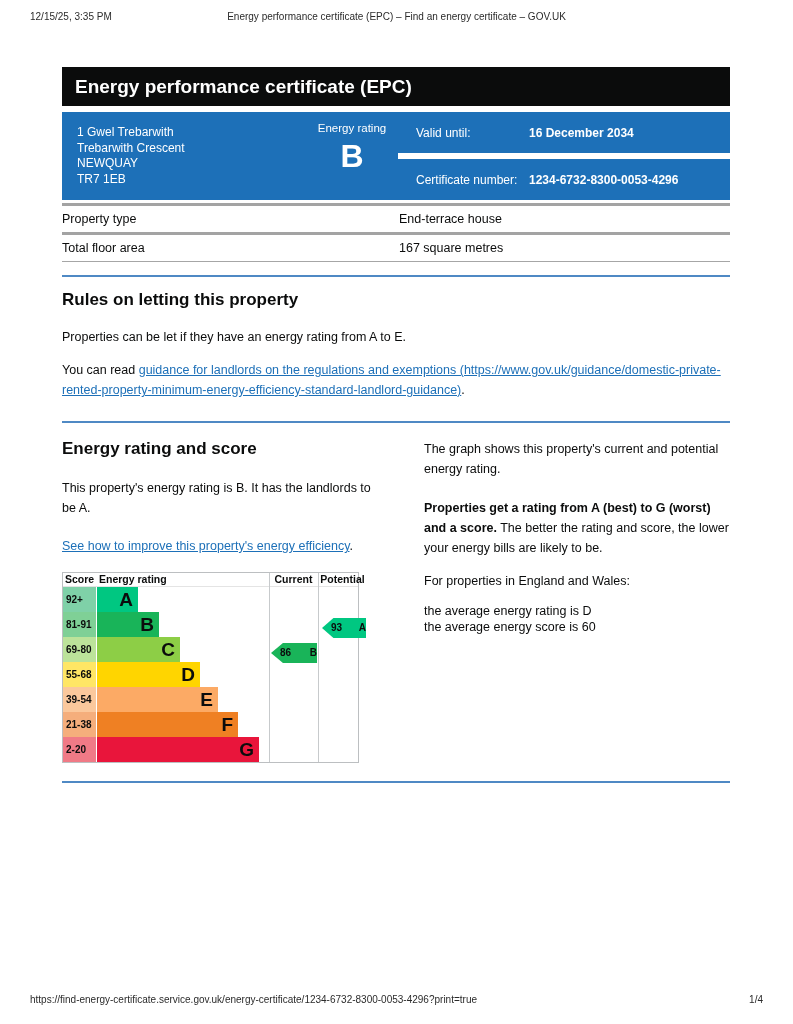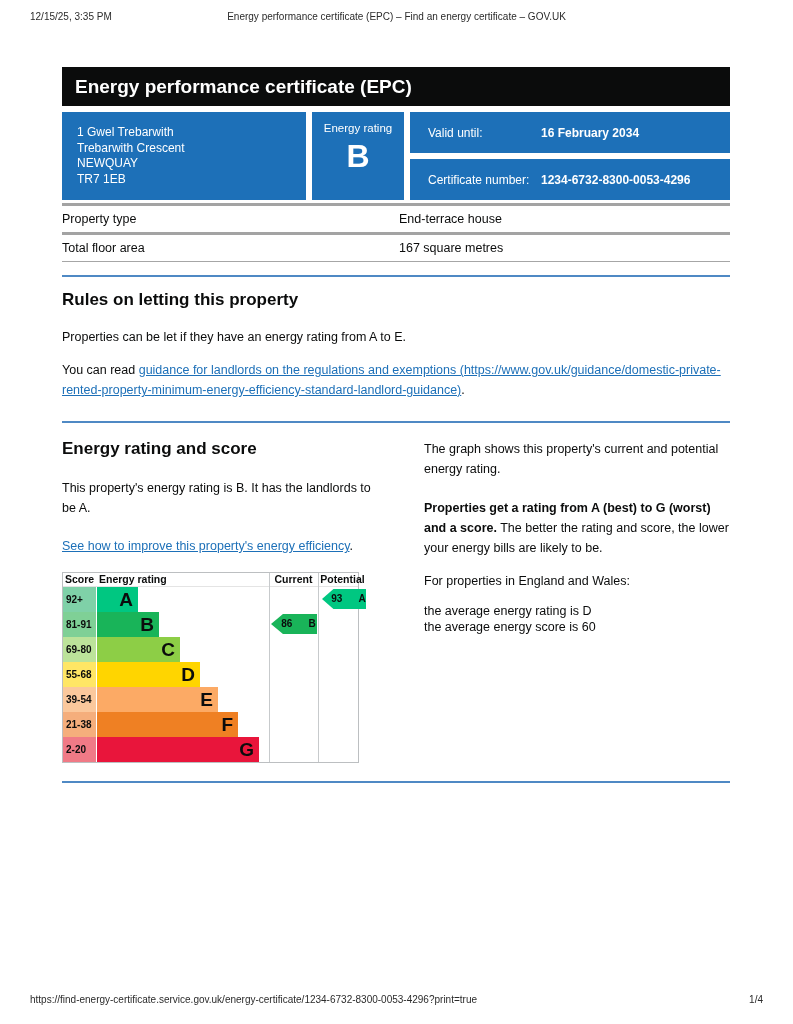--- a/index.html
+++ b/index.html
@@ -16,21 +16,21 @@
   .print-header .center { position:absolute; left:50%; transform:translateX(-50%); white-space:nowrap; }
   .print-footer { position:absolute; top:993px; left:30px; right:30px; height:14px;
     font-size:10px; line-height:14px; color:#2b2b2b; }
   .print-footer .right { position:absolute; right:0; top:0; }
 
   .content { position:absolute; left:62px; top:67px; width:668px; }
 
   .banner { height:39px; background:#0b0c0c; color:#ffffff;
     font-size:19px; font-weight:700; line-height:39px; padding-left:13px; }
 
-  .summary { display:flex; gap:6px; height:88px; margin-top:6px; }
+  .summary { display:flex; height:88px; margin-top:6px; }
   .blue-box { background:#1d70b8; color:#ffffff; }
   .addr-box { width:244px; padding:13px 8px 0 15px; font-size:12px; line-height:15.5px; }
   .rating-box { width:92px; text-align:center; padding-top:9px; }
   .rating-box .lbl { font-size:11.5px; line-height:14px; }
   .rating-box .big { font-size:32px; font-weight:700; line-height:36px; margin-top:3px; }
   .right-boxes { flex:1; display:flex; flex-direction:column; gap:6px; }
   .info-row { flex:1; display:flex; align-items:center; padding-left:18px; font-size:12px; }
   .info-label { width:113px; }
   .info-value { font-weight:700; }
 
@@ -71,22 +71,22 @@
   .epc-sep { position:absolute; top:0; bottom:0; width:1px; background:#c7cacc; }
   .sep-1 { left:206px; } .sep-2 { left:255px; }
   .epc-body { position:relative; }
   .epc-row { display:flex; height:25px; }
   .epc-score { width:33px; display:flex; align-items:center; padding-left:3px;
     font-size:10px; font-weight:700; }
   .epc-bar { margin-left:1px; display:flex; align-items:center; justify-content:flex-end;
     padding-right:5px; }
   .epc-letter { font-size:19px; font-weight:700; line-height:1; }
   .epc-arrow { position:absolute; height:20px; display:flex; align-items:center;
-    justify-content:center; gap:16px; padding-left:9px; font-size:10px; font-weight:700;
-    clip-path:polygon(0 50%, 26% 0, 100% 0, 100% 100%, 26% 100%); }
+    justify-content:space-between; gap:16px; padding-left:9px; font-size:10px; font-weight:700;
+    clip-path:polygon(0 50%, 26% 0, 100% 0, 100% 100%, 26% 100%);margin-top:29px; }
   .arrow-current { left:208px; width:46px; }
   .arrow-potential { left:259px; width:44px; }
 </style>
 </head>
 <body>
 
 <div class="print-header">
   <span>12/15/25, 3:35 PM</span>
   <span class="center">Energy performance certificate (EPC) – Find an energy certificate – GOV.UK</span>
 </div>
@@ -102,21 +102,21 @@
       <div>NEWQUAY</div>
       <div>TR7 1EB</div>
     </div>
     <div class="blue-box rating-box">
       <div class="lbl">Energy rating</div>
       <div class="big">B</div>
     </div>
     <div class="right-boxes">
       <div class="blue-box info-row">
         <span class="info-label">Valid until:</span>
-        <span class="info-value">16 February 2034</span>
+        <span class="info-value">16 December 2034</span>
       </div>
       <div class="blue-box info-row">
         <span class="info-label">Certificate number:</span>
         <span class="info-value">1234-6732-8300-0053-4296</span>
       </div>
     </div>
   </div>
 
   <table class="ptable">
     <tbody>

